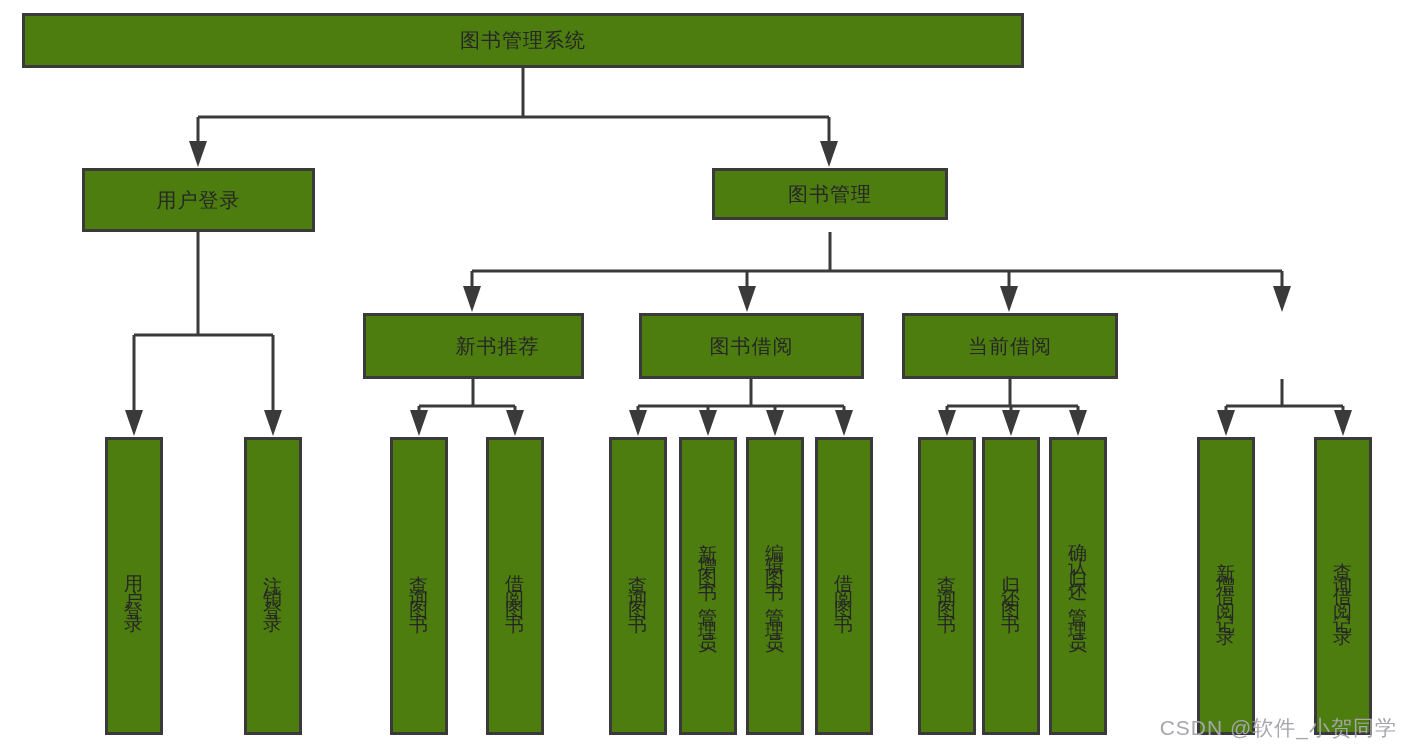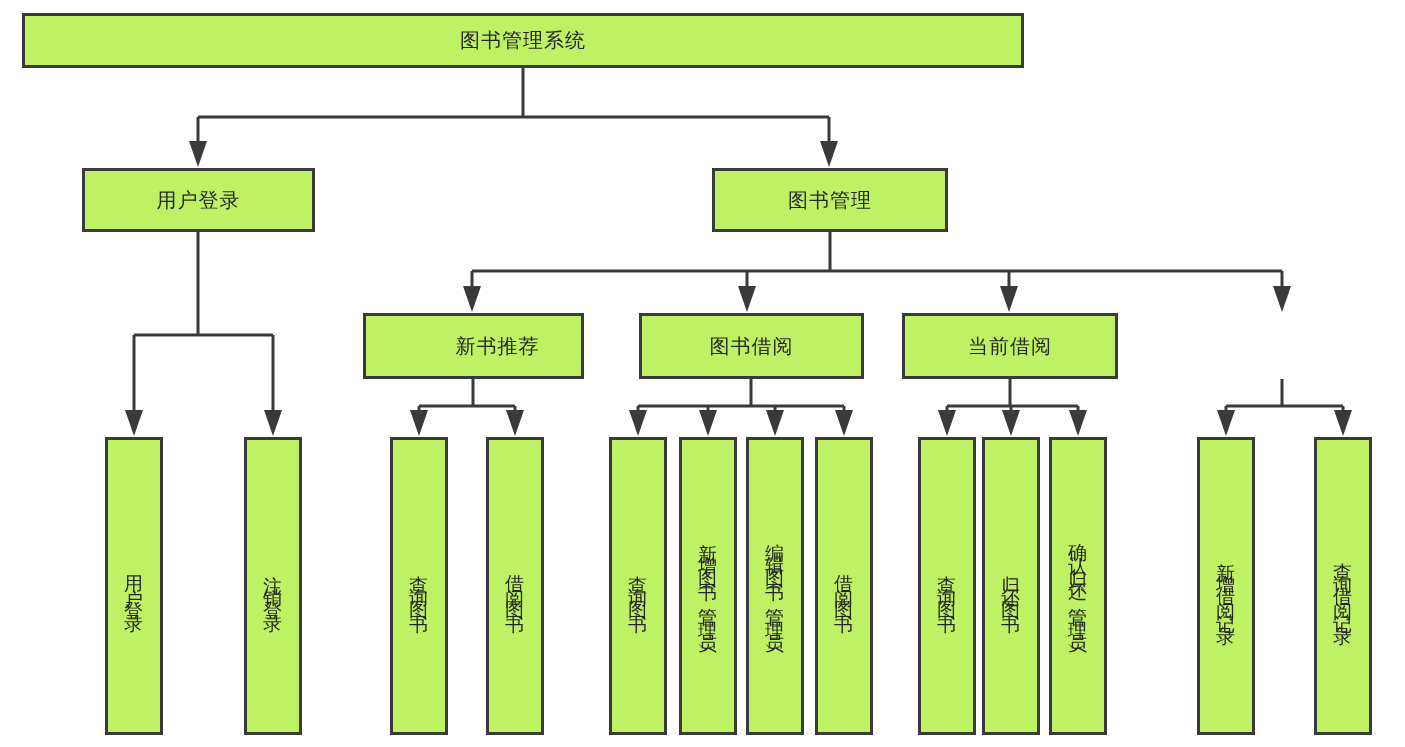--- a/index.html
+++ b/index.html
@@ -16,21 +16,21 @@
     font-family:"Liberation Sans", sans-serif;
     overflow:hidden;
   }
   .wires{position:absolute;left:0;top:0;}
   .wires path{stroke:var(--line);stroke-width:3;fill:none;}
   .wires polygon{fill:var(--line);stroke:none;}
   .box{
     position:absolute;
     box-sizing:border-box;
     border:3px solid var(--line);
-    background:#bef264;
+    background:#4d7c0f;
     display:flex;align-items:center;justify-content:center;
     color:var(--text);
     text-align:center;
   }
   .h-box{font-size:20px;letter-spacing:1px;}
   .v-box{
     width:58px;height:298px;top:437px;
     writing-mode:vertical-rl;
     font-size:19px;
     letter-spacing:13px;
@@ -96,21 +96,21 @@
     <g>
       <path d="M1282 379 V406 M1226 406 H1343 M1226 406 V411 M1343 406 V411"></path>
       <polygon points="1217,410 1235,410 1226,436"></polygon>
       <polygon points="1334,410 1352,410 1343,436"></polygon>
     </g>
   </svg>
 
   <div class="box h-box" style="left:22px;top:13px;width:1002px;height:55px;">图书管理系统</div>
 
   <div class="box h-box" style="left:82px;top:168px;width:233px;height:64px;">用户登录</div>
-  <div class="box h-box" style="left:712px;top:168px;width:236px;height:64px;">图书管理</div>
+  <div class="box h-box" style="left:712px;top:168px;width:236px;height:52px;">图书管理</div>
 
   <div class="box h-box" style="left:363px;top:313px;width:221px;height:66px;padding-left:48px;">新书推荐</div>
   <div class="box h-box" style="left:902px;top:313px;width:216px;height:66px;">当前借阅</div>
   <div class="box h-box" style="left:639px;top:313px;width:225px;height:66px;">图书借阅</div>
 
   <div class="box v-box" style="left:105px;">用户登录</div>
   <div class="box v-box" style="left:244px;">注销登录</div>
 
   <div class="box v-box" style="left:390px;">查询图书</div>
   <div class="box v-box" style="left:486px;">借阅图书</div>
@@ -120,14 +120,15 @@
   <div class="box v-box" style="left:746px;">编辑图书（管理员）</div>
   <div class="box v-box" style="left:815px;">借阅图书</div>
 
   <div class="box v-box" style="left:918px;">查询图书</div>
   <div class="box v-box" style="left:982px;">归还图书</div>
   <div class="box v-box" style="left:1049px;">确认归还（管理员）</div>
 
   <div class="box v-box" style="left:1197px;">新增借阅记录</div>
   <div class="box v-box" style="left:1314px;">查询借阅记录</div>
 
+  <div class="watermark">CSDN @软件_小贺同学</div>
 
 </div>
 
 </body></html>

